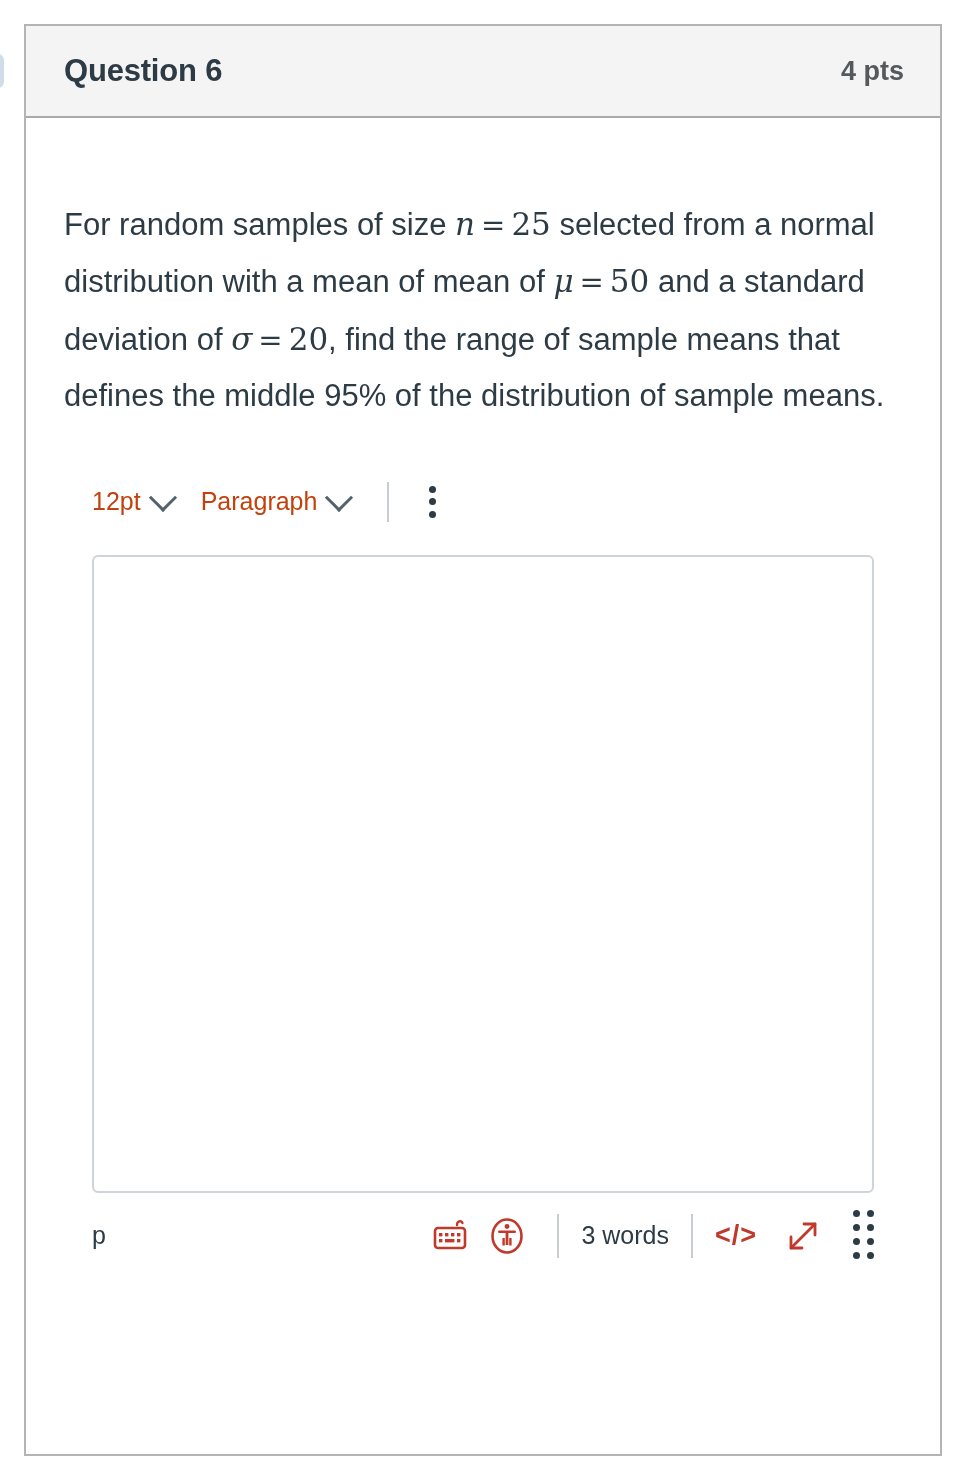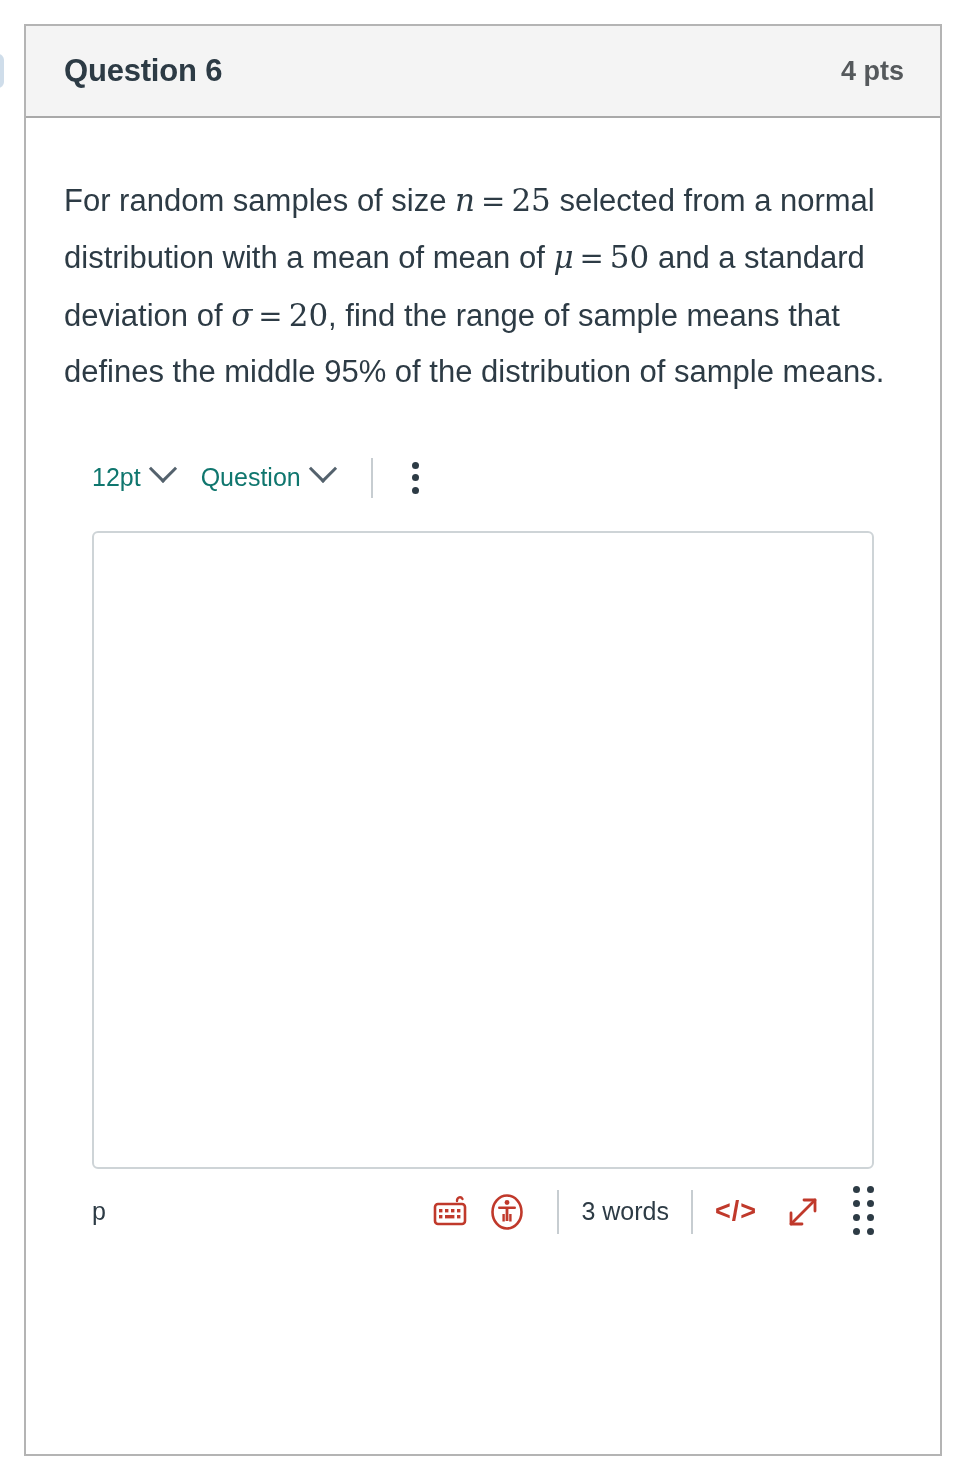--- a/index.html
+++ b/index.html
@@ -57,21 +57,21 @@
     letter-spacing: -0.2px;
   }
   .question-points {
     font-size: 27px;
     font-weight: bold;
     color: #55595c;
   }
 
   
   .question-body {
-    padding: 54px 38px 0 38px;
+    padding: 78px 38px 0 38px;
   }
   .question-text {
     font-size: 31px;
     line-height: 1.82;
     color: #2d3b45;
     font-weight: 400;
     max-width: 845px;
   }
   .mathvar {
     font-family: "DejaVu Serif", "Liberation Serif", serif;
@@ -110,23 +110,24 @@
 
   .rce-toolbar {
     display: flex;
     align-items: center;
     height: 62px;
     padding-left: 28px;
     gap: 0;
   }
   .tb-select {
     display: flex;
+    align-items: center;
     gap: 12px;
     font-size: 25px;
-    color: #0f766e;
+    color: #c2410c;
     cursor: pointer;
     padding-right: 28px;
     white-space: nowrap;
   }
   .chev {
     display: inline-block;
     width: 17px;
     height: 17px;
     border-right: 3px solid #54626d;
     border-bottom: 3px solid #54626d;
@@ -238,21 +239,21 @@
 
     <div class="rce">
 
 
       <div class="rce-toolbar">
         <div class="tb-select">
           <span>12pt</span>
           <span class="chev"></span>
         </div>
         <div class="tb-select">
-          <span>Question</span>
+          <span>Paragraph</span>
           <span class="chev"></span>
         </div>
         <div class="tb-divider"></div>
         <div class="tb-kebab">
           <span></span>
             <span></span>
             <span></span>
         </div>
       </div>
 

